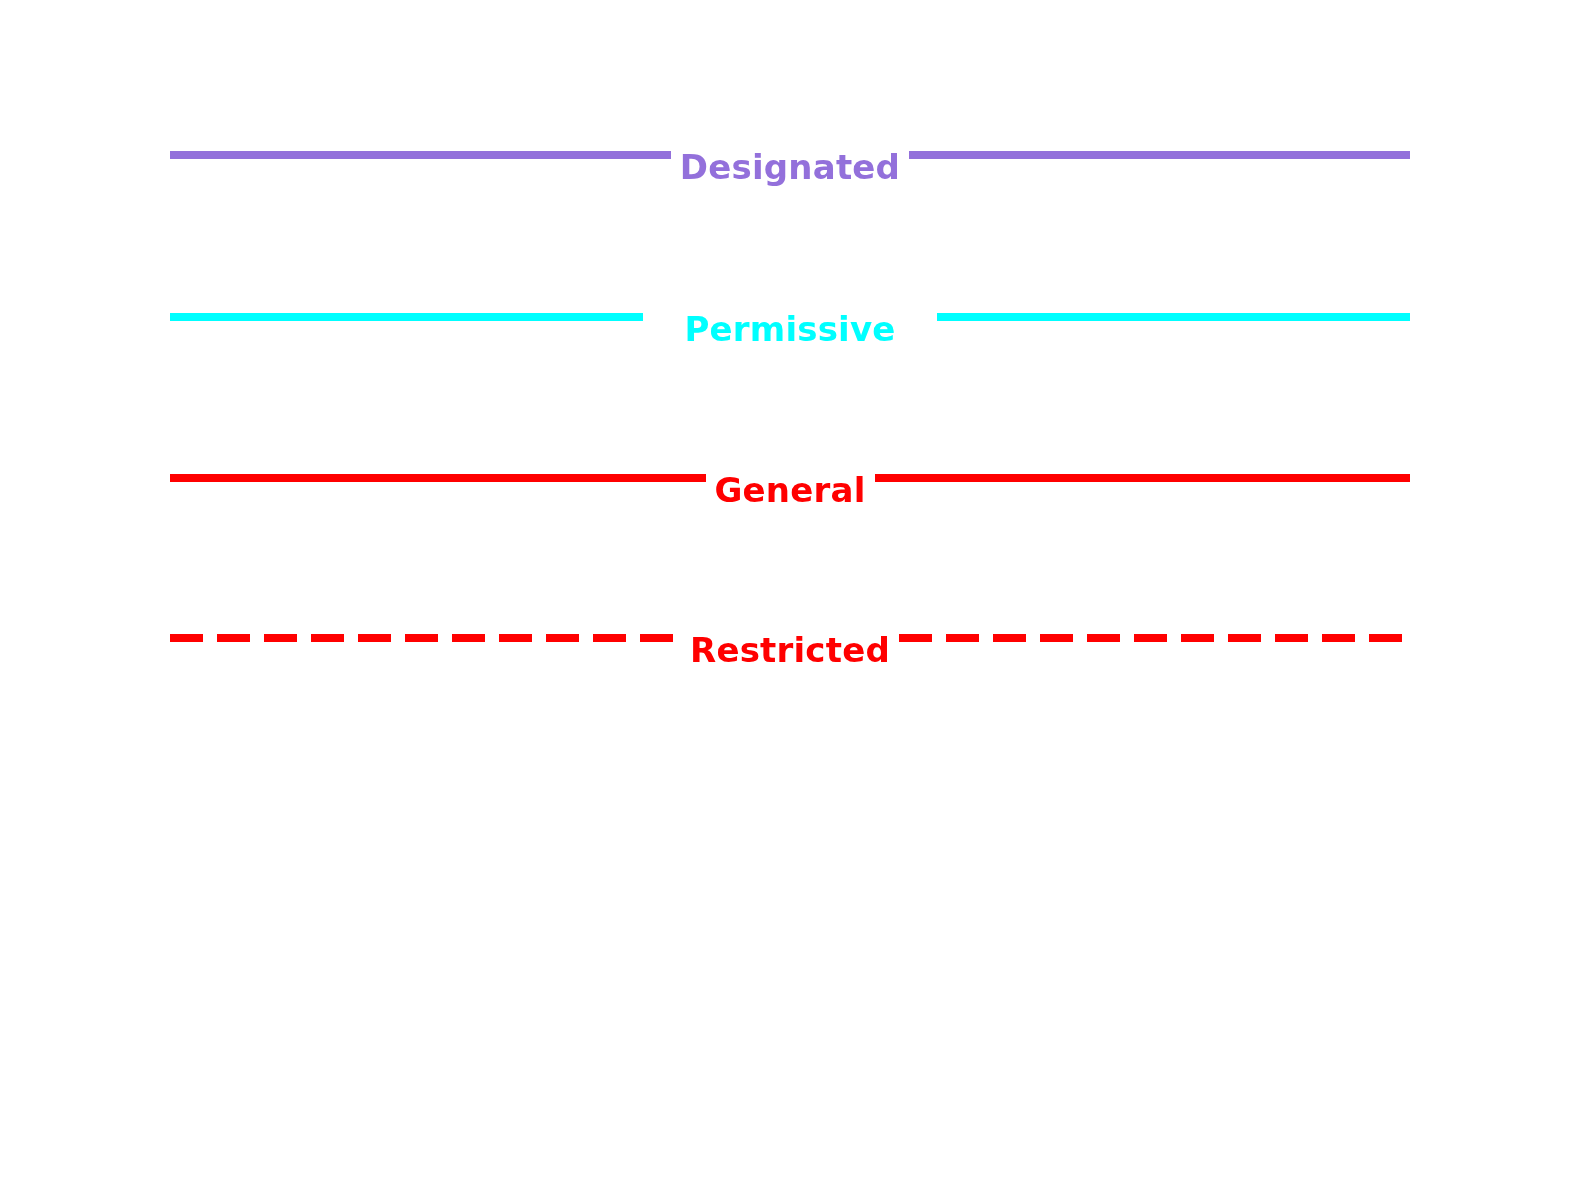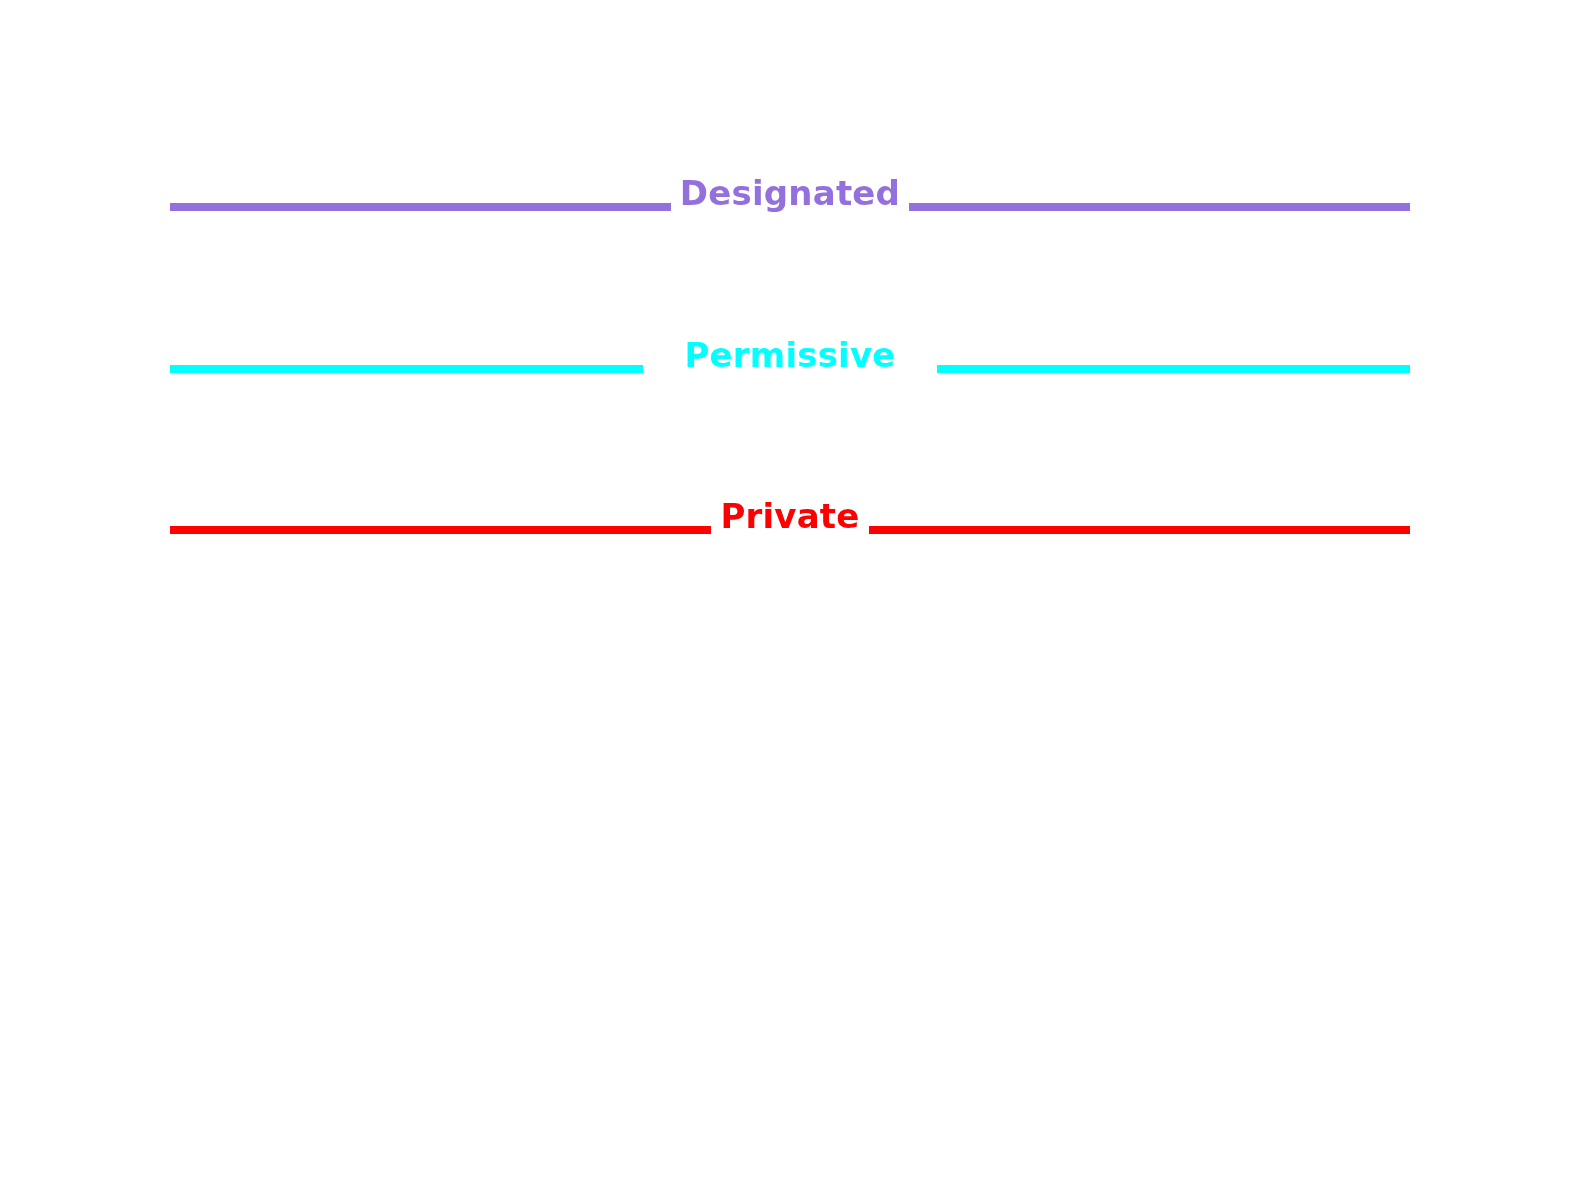--- a/index.html
+++ b/index.html
@@ -20,21 +20,21 @@
     height: 1180px;
     background: #ffffff;
   }
 
   .legend-row {
     position: absolute;
     left: 170px;
     width: 1240px;
     height: 60px;
     display: flex;
-    align-items: flex-end;
+    align-items: flex-start;
     justify-content: center;
   }
 
   .legend-line {
     flex: 1 1 auto;
     height: 8px;
     min-width: 10px;
   }
 
   .legend-line.solid {
@@ -80,16 +80,21 @@
       <div class="legend-label" style="--lc: #9370DB;">Designated</div>
       <div class="legend-line right solid" style="--lc: #9370DB;"></div>
     </div>
     <div class="legend-row" style="top: 313px; gap: 32px;">
       <div class="legend-line left solid" style="--lc: #00FFFF;"></div>
       <div class="legend-label" style="--lc: #00FFFF;">Permissive</div>
       <div class="legend-line right solid" style="--lc: #00FFFF;"></div>
     </div>
     <div class="legend-row" style="top: 474px;">
       <div class="legend-line left solid" style="--lc: #FF0000;"></div>
-      <div class="legend-label" style="--lc: #FF0000;">Private</div>
+      <div class="legend-label" style="--lc: #FF0000;">General</div>
       <div class="legend-line right solid" style="--lc: #FF0000;"></div>
+    </div>
+    <div class="legend-row" style="top: 634px;">
+      <div class="legend-line left dashed" style="--lc: #FF0000;"></div>
+      <div class="legend-label" style="--lc: #FF0000;">Restricted</div>
+      <div class="legend-line right dashed" style="--lc: #FF0000;"></div>
     </div>
   </div>
 
 </body></html>

